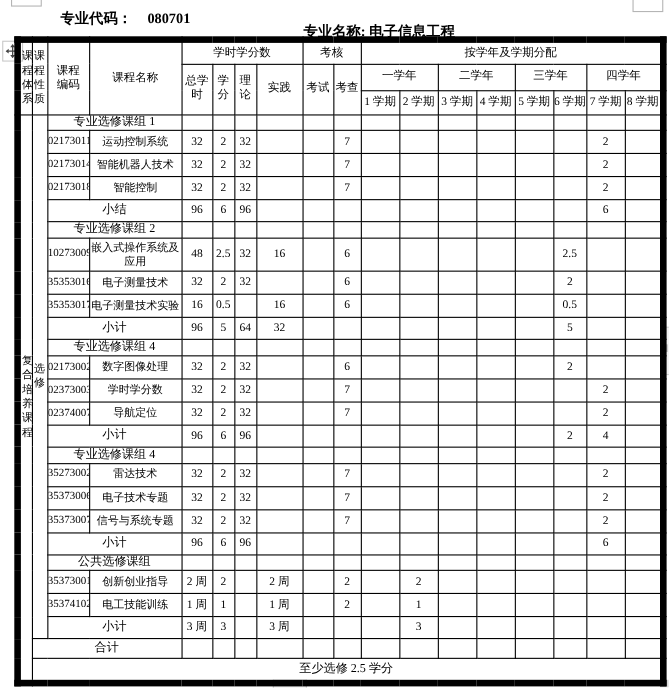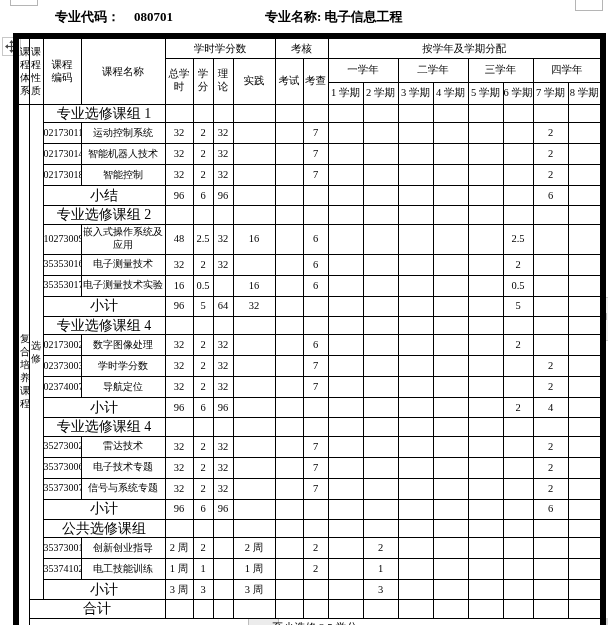--- a/index.html
+++ b/index.html
@@ -3,42 +3,42 @@
 <meta charset="utf-8">
 <style>
   html,body{margin:0;padding:0;}
   body{
     width:608px;height:625px;position:relative;background:#ffffff;
     font-family:"Liberation Serif","DejaVu Serif",serif;color:#000;overflow:hidden;
   }
   
   .doc-title{position:absolute;top:8px;height:18px;font-weight:bold;font-size:13px;white-space:nowrap;}
   #title-code{left:55px;}
-  #title-name{left:265px;}
+  #title-name{left:276px;margin-top:12px;}
   #title-code .gap{display:inline-block;width:14px;}
   
   table.curriculum{
     position:absolute;left:13px;top:33px;width:587px;
     border-collapse:collapse;table-layout:fixed;
     border:6px solid #000000;
   }
   .curriculum td{
     border:1px solid #000;padding:0;text-align:center;vertical-align:middle;
     font-size:10.5px;line-height:1.25;overflow:hidden;font-weight:normal;
   }
   tr.hr-a{height:22px;} tr.hr-b{height:24px;} tr.hr-c{height:22px;}
   tr.r-group{height:14px;} tr.r-course{height:21px;} tr.r-course.tall{height:30px;}
   tr.r-subtotal{height:20px;} tr.r-total{height:18px;} tr.r-note{height:22px;}
   td.v-text{word-break:break-all;font-size:10px;line-height:1.3;padding:0 1px;}
   td.th-wrap{word-break:break-all;line-height:1.2;}
   td.th-code span{display:inline-block;width:22px;word-break:break-all;}
   td.code{font-size:10px;}
-  td.cname{font-size:10px;word-break:break-all;line-height:1.3;padding:0 1px;font-family:Liberation Mono, monospace;}
+  td.cname{font-size:10px;word-break:break-all;line-height:1.3;padding:0 1px;}
   td.num{font-size:10.5px;white-space:nowrap;}
-  td.grp{font-size:14px;}
+  td.grp{font-size:11px;}
   td.note{font-size:11px;margin-top:28px;}
   
   .box{position:absolute;background:#fff;border:1px solid #b5b5b5;}
   #top-left-box{left:10px;top:-2px;width:26px;height:6px;}
   #top-right-box{left:575px;top:-3px;width:26px;height:12px;}
   #move-handle{
     position:absolute;left:2px;top:37px;width:17px;height:17px;background:#fff;
     border:1px solid #c8c8c8;display:flex;align-items:center;justify-content:center;
   }
   #v-scrollbar{position:absolute;left:601px;top:297px;width:7px;height:42px;background:#f2f2f2;border:1px solid #cfcfcf;border-right:none;}

